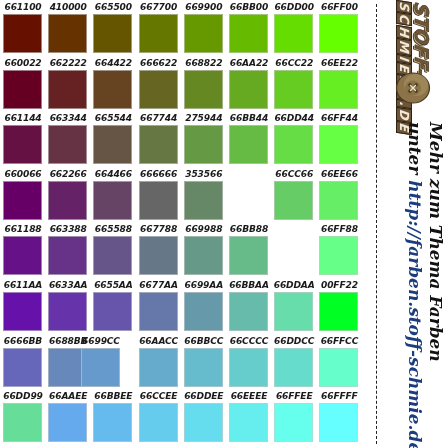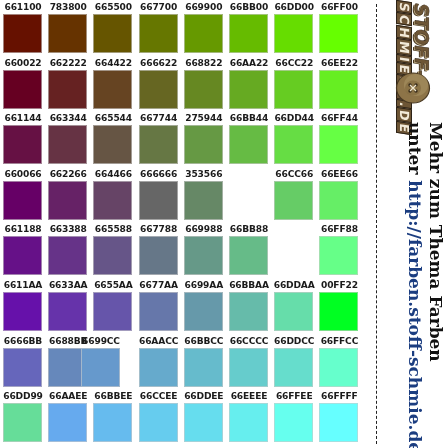--- a/index.html
+++ b/index.html
@@ -4,21 +4,21 @@
 <title>Farbtabelle 66xxyy</title>
 <style>
   html,body{margin:0;padding:0;}
   body{
     width:448px;height:448px;
     background:#ffffff;
     font-family:"DejaVu Sans", sans-serif;
     overflow:hidden;
     position:relative;
   }
-  #page{position:absolute;inset:0;}
+  #page{position:absolute;inset:0;font-style:italic;}
 
   
   #grid{
     position:absolute;
     left:0;top:0;
     width:372px;height:448px;
   }
   .grid-row{
     position:relative;
     height:56px;
@@ -158,21 +158,21 @@
 
 <div id="page">
 
   <div id="grid">
       <div class="grid-row" style="position: absolute; left: 0px; top: 0px; width: 372px;">
         <div class="cell" style="left: 1px;">
           <div class="cell-label">661100</div>
           <div class="cell-swatch" title="661100" style="background: rgb(102, 17, 0);"></div>
         </div>
         <div class="cell" style="left: 46.2px;">
-          <div class="cell-label">783800</div>
+          <div class="cell-label">410000</div>
           <div class="cell-swatch" title="663300" style="background: rgb(102, 51, 0);"></div>
         </div>
         <div class="cell" style="left: 91.4px;">
           <div class="cell-label">665500</div>
           <div class="cell-swatch" title="665500" style="background: rgb(102, 85, 0);"></div>
         </div>
         <div class="cell" style="left: 136.6px;">
           <div class="cell-label">667700</div>
           <div class="cell-swatch" title="667700" style="background: rgb(102, 119, 0);"></div>
         </div>

